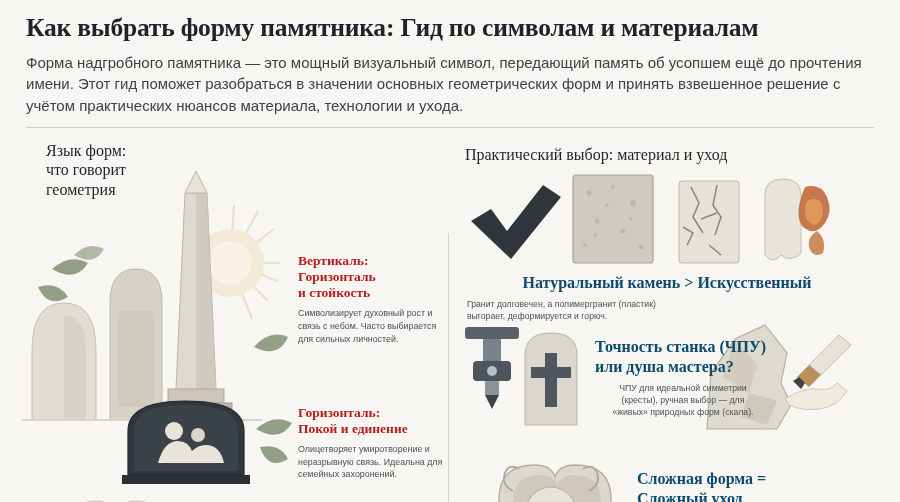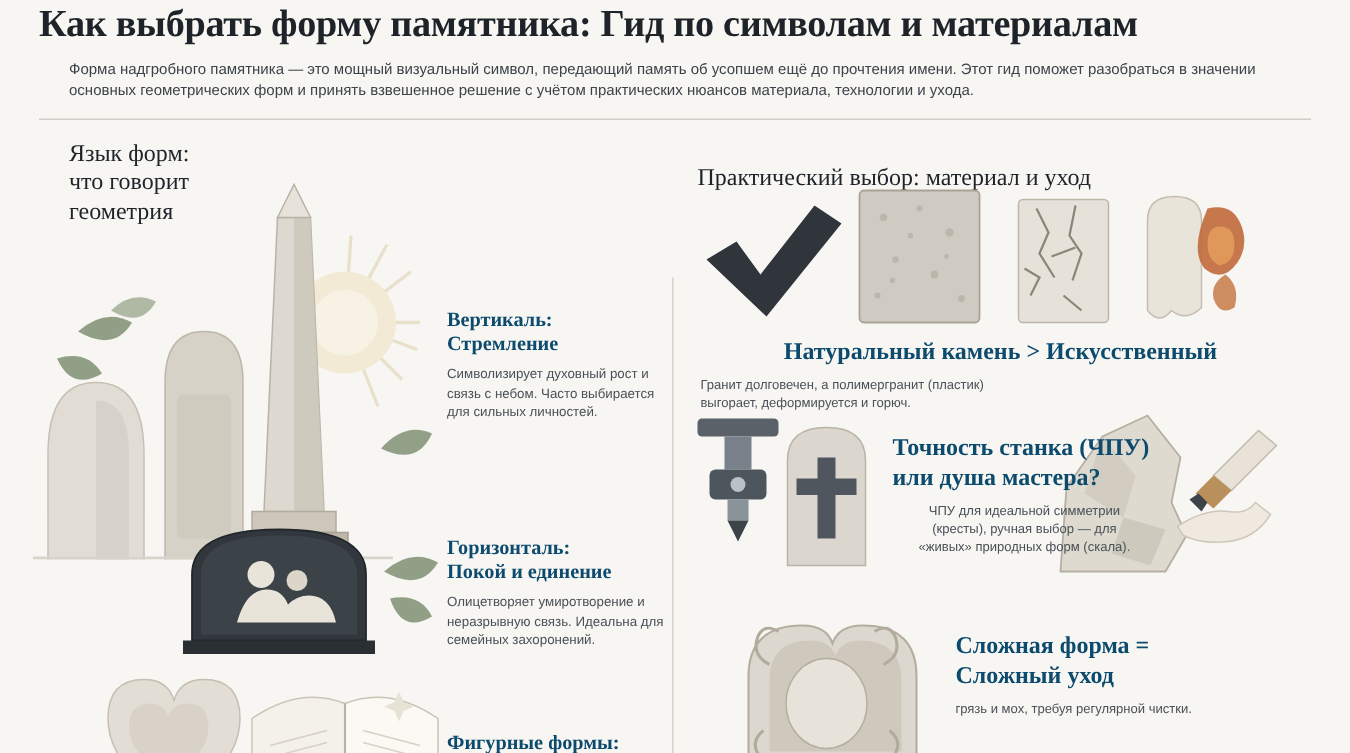--- a/index.html
+++ b/index.html
@@ -6,31 +6,30 @@
   body{
     width:900px;height:502px;
     background:#f7f6f2;
     font-family:"Liberation Sans", sans-serif;
     color:#22272c;
     overflow:hidden;
   }
   .page{position:relative;width:900px;height:502px;box-sizing:border-box;}
 
   
-  .header{padding:2px 26px 0 26px;}
+  .header{padding:14px 26px 0 26px;}
   .title{
     font-family:"Liberation Serif", serif;
     font-size:25.5px;font-weight:bold;letter-spacing:-0.2px;
     color:#1d2328;line-height:1.12;
   }
   .subtitle{
     margin-top:9px;
-    font-size:10px;line-height:1.45;color:#3c434a;
+    font-size:15px;line-height:1.45;color:#3c434a;
     max-width:858px;
-    margin-left:20px;
   }
   .hr{
     margin:10px 26px 0 26px;height:1px;background:#cfcec7;
   }
 
   
   .columns{position:relative;display:flex;margin-top:9px;padding:0 22px;}
   .col-left{width:430px;position:relative;}
   .col-right{width:426px;position:relative;padding-left:18px;}
   .vdiv{
@@ -39,21 +38,21 @@
   .col-head{
     font-family:"Liberation Serif", serif;
     font-size:16px;line-height:1.22;color:#1d2328;
     padding-left:4px;
   }
 
   
   .block{position:absolute;}
   .b-title{
     font-family:"Liberation Serif", serif;
-    font-weight:bold;font-size:13.5px;line-height:1.2;color:#0c4a6e;
+    font-weight:bold;font-size:13.5px;line-height:1.2;color:#b91c1c;
   }
   .b-text{
     margin-top:6px;font-size:8.9px;line-height:1.42;color:#4a5158;
   }
   .center-title{
     font-family:"Liberation Serif", serif;
     font-weight:bold;font-size:16px;line-height:1.25;color:#0c4a6e;text-align:center;
   }
   .center-text{
     margin-top:5px;font-size:8.7px;line-height:1.4;color:#4a5158;
@@ -120,21 +119,22 @@
           </g>
           <g fill="#a7b39a" opacity="0.9">
             <path d="M52 104 q14 -14 30 -6 q-10 18 -30 6 z"></path>
           </g>
         </svg>
       </div>
 
       <div class="block" style="top:116px;left:276px;width:152px;">
         <div class="b-title">
           <div>Вертикаль:</div>
-          <div>Стремление</div>
+          <div>Горизонталь</div>
+          <div>и стойкость</div>
         </div>
         <div class="b-text">Символизирует духовный рост и связь с небом. Часто выбирается для сильных личностей.</div>
       </div>
 
       <div class="art" style="top:252px;left:96px;width:182px;height:98px;">
         <svg width="182" height="98" viewBox="0 0 182 98">
           <path d="M10 86 l0 -44 q0 -30 58 -30 q58 0 58 30 l0 44 z" fill="#31373d" stroke="#22272c" stroke-width="1.2"></path>
           <path d="M16 82 l0 -40 q0 -26 52 -26 q52 0 52 26 l0 40 z" fill="#3b4248"></path>
 
           <circle cx="56" cy="42" r="9" fill="#e9e4da"></circle>
@@ -189,21 +189,21 @@
         </div>
 
       </div>
 
     </div>
 
     <div class="vdiv"></div>
 
     <div class="col-right">
 
-      <div class="col-head" style="position:absolute;top:20px;left:18px;width:380px;">Практический выбор: материал и уход</div>
+      <div class="col-head" style="position:absolute;top:8px;left:18px;width:380px;">Практический выбор: материал и уход</div>
 
       <div class="art" style="top:32px;left:22px;width:400px;height:98px;">
         <svg width="400" height="98" viewBox="0 0 400 98">
 
           <path d="M6 52 l20 -12 l16 22 l36 -46 l18 12 l-50 62 z" fill="#2f353b"></path>
 
           <rect x="108" y="6" width="80" height="88" rx="3" fill="#cfcbc2" stroke="#a8a396" stroke-width="1.2"></rect>
           <g fill="#b5b0a4" opacity="0.75">
             <circle cx="124" cy="24" r="2.5"></circle>
               <circle cx="148" cy="18" r="2"></circle>

